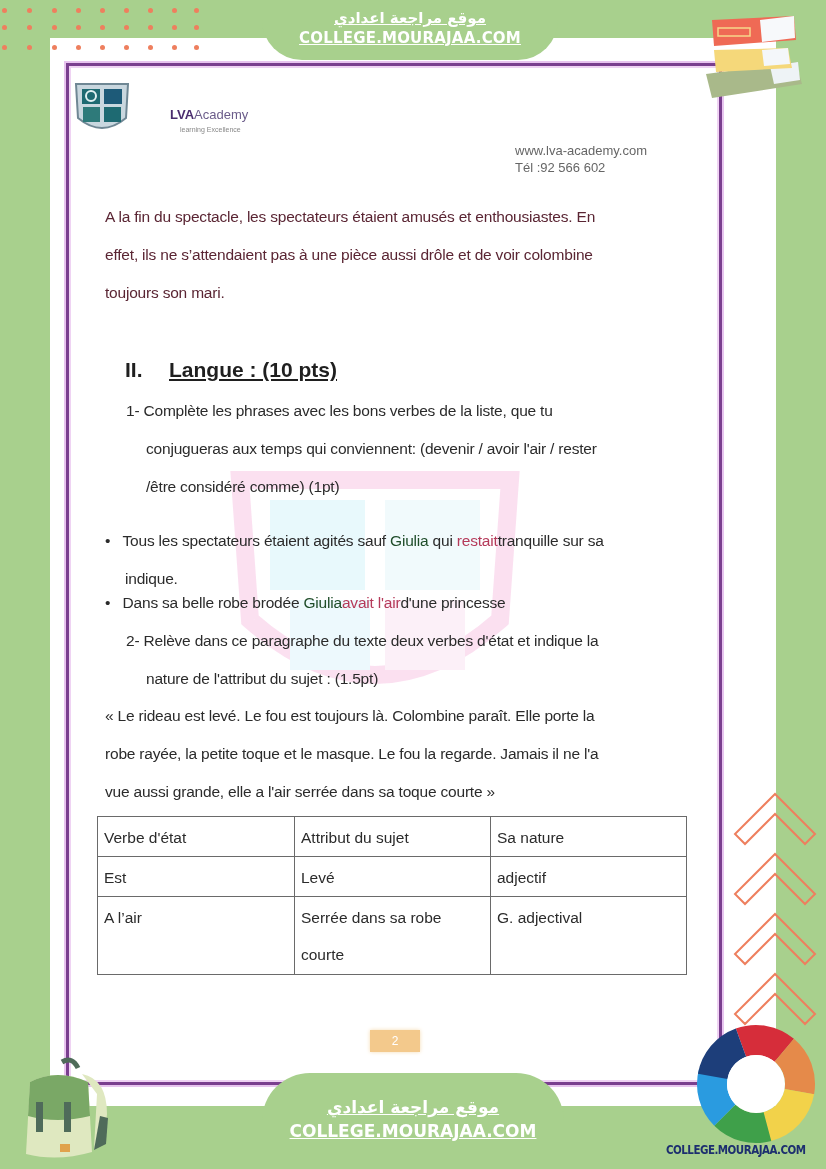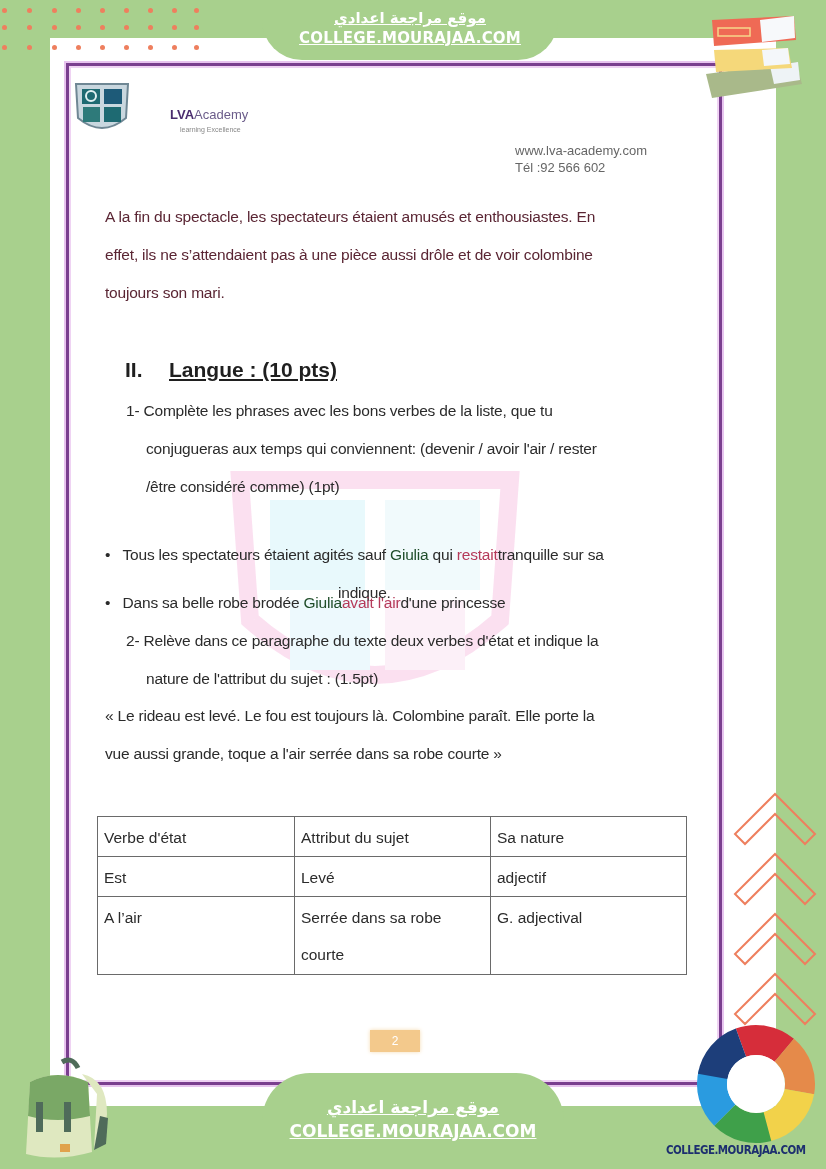--- a/index.html
+++ b/index.html
@@ -167,36 +167,37 @@
 <div class="sec-title">
   <span class="num">II.</span><span class="lbl">Langue : (10 pts)</span>
 </div>
 
 <div class="text" style="left:126px; top:392px;">
   <div>1- Complète les phrases avec les bons verbes de la liste, que tu</div>
   <div style="padding-left:20px">conjugueras aux temps qui conviennent: (devenir / avoir l'air / rester</div>
   <div style="padding-left:20px">/être considéré comme) (1pt)</div>
 </div>
 
-<div class="text" style="top:536px;text-align:center;">
+<div class="text" style="top:522px;">
   <div><span>•&nbsp;&nbsp;&nbsp;</span><span>Tous les spectateurs étaient agités sauf </span><span class="hl-green">Giulia</span><span> qui </span><span class="hl-red">restait</span><span>tranquille sur sa</span></div>
   <div style="padding-left:20px">indique.</div>
 </div>
 <div class="text" style="top:584px;">
   <div><span>•&nbsp;&nbsp;&nbsp;</span><span>Dans sa belle robe brodée </span><span class="hl-green">Giulia</span><span class="hl-red">avait l'air</span><span>d'une princesse</span></div>
 </div>
 
 <div class="text" style="left:126px; top:622px;">
   <div>2- Relève dans ce paragraphe du texte deux verbes d'état et indique la</div>
   <div style="padding-left:20px">nature de l'attribut du sujet : (1.5pt)</div>
 </div>
 
 <div class="text" style="top:697px;">
   <div>« Le rideau est levé. Le fou est toujours là. Colombine paraît. Elle porte la</div>
-  <div>vue aussi grande, toque a l'air serrée dans sa robe courte »</div>
+  <div>robe rayée, la petite toque et le masque. Le fou la regarde. Jamais il ne l'a</div>
+  <div>vue aussi grande, elle a l'air serrée dans sa toque courte »</div>
 </div>
 
 <table class="answer-table">
   <tbody>
       <tr>
     <td class="c1">Verbe d'état</td>
     <td class="c2">Attribut du sujet</td>
     <td>Sa nature</td>
   </tr>
   <tr>

